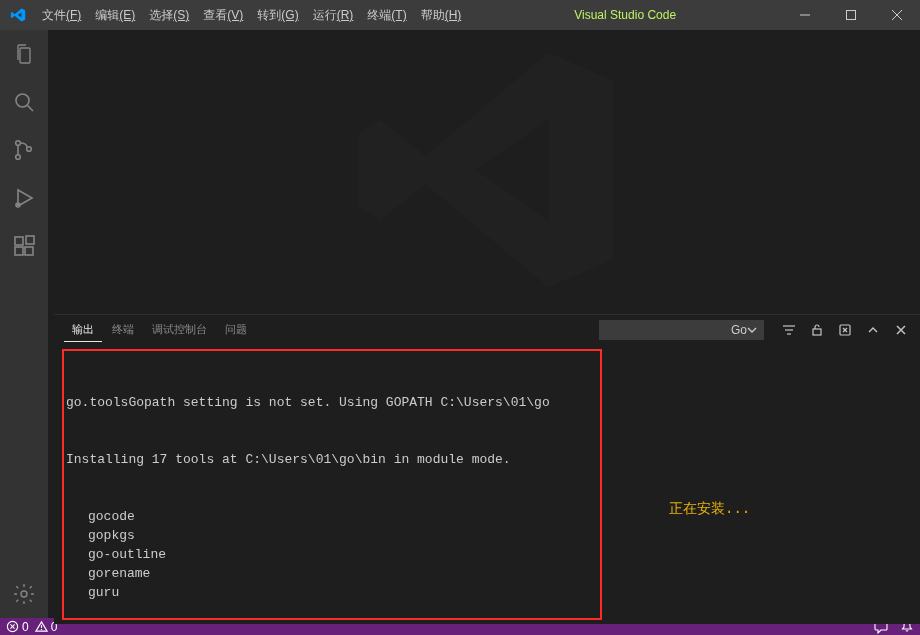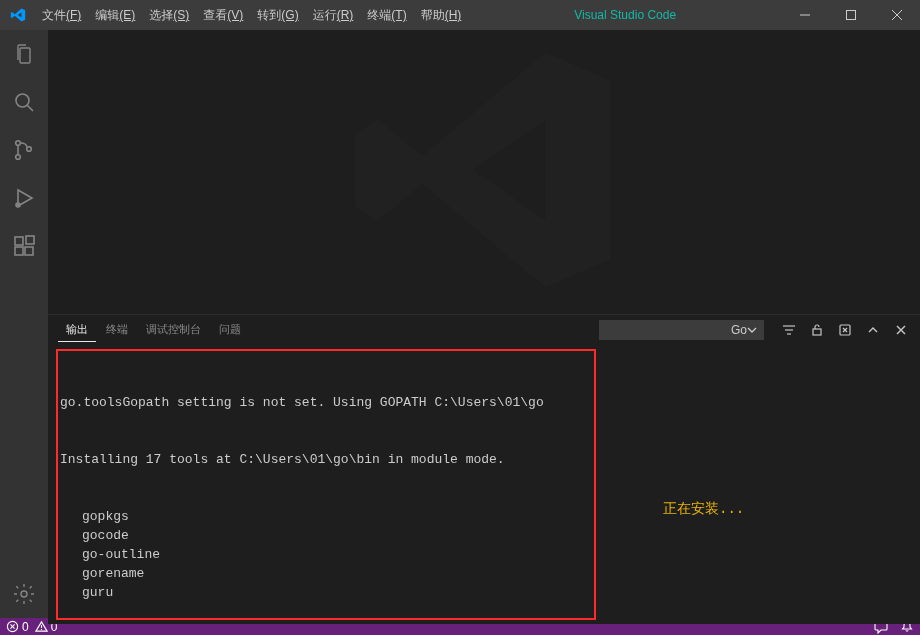--- a/index.html
+++ b/index.html
@@ -3,29 +3,29 @@
 <meta charset="utf-8">
 <style>
 * { box-sizing: border-box; margin: 0; padding: 0; }
 html, body { width: 920px; height: 635px; overflow: hidden; font-family: "Segoe UI", "Microsoft YaHei", sans-serif; background: #1e1e1e; }
 .titlebar { height: 30px; background: #3c3c3c; display: flex; align-items: center; color: #cccccc; font-size: 12px; }
 .titlebar .logo { width: 35px; display: flex; align-items: center; justify-content: center; }
 .titlebar .logo svg { width: 16px; height: 16px; }
 .titlebar .menu { display: flex; }
 .titlebar .menu-item { padding: 0 7px; height: 30px; display: flex; align-items: center; cursor: default; }
 .titlebar .menu-item span.hotkey { text-decoration: underline; }
-.titlebar .title { flex: 1; text-align: center; color: #14b8a6; }
+.titlebar .title { flex: 1; text-align: center; color: #bef264; }
 .titlebar .win-controls { display: flex; }
 .titlebar .win-btn { width: 46px; height: 30px; display: flex; align-items: center; justify-content: center; color: #cccccc; }
 .body-row { display: flex; height: 588px; }
 .activitybar { width: 48px; background: #333333; display: flex; flex-direction: column; }
 .activitybar .top { flex: 1; display: flex; flex-direction: column; }
 .activitybar .act-item { width: 48px; height: 48px; display: flex; align-items: center; justify-content: center; color: #858585; }
 .activitybar .act-item svg { width: 24px; height: 24px; }
-.editor-area { flex: 1; display: flex; flex-direction: column; background: #1e1e1e; position: relative; }
+.editor-area { flex: 1; display: flex; flex-direction: column; background: #1e1e1e; position: relative; padding-left: 6px; }
 .editor-main { flex: 1; position: relative; background: #1e1e1e; display:flex; align-items:center; justify-content:center; }
 .vscode-watermark svg { width: 280px; height: 280px; opacity: 0.6; }
 .panel { height: 310px; border-top: 1px solid #2d2d2d; display: flex; flex-direction: column; background: #1e1e1e; }
 .panel-header { height: 30px; display: flex; align-items: center; padding: 0 10px; font-size: 11px; color: #8a8a8a; }
 .panel-tabs { display: flex; gap: 2px; }
 .panel-tab { padding: 4px 8px; cursor: default; }
 .panel-tab.active { color: #e7e7e7; border-bottom: 1px solid #e7e7e7; }
 .panel-spacer { flex: 1; }
 .panel-select { width: 165px; height: 20px; background: #3c3c3c; color: #cccccc; border: 1px solid #3c3c3c; font-size: 12px; padding: 0 6px; display:flex; align-items:center; justify-content:flex-end; }
 .panel-actions { display: flex; gap: 10px; margin-left: 16px; color: #c5c5c5; }
@@ -209,21 +209,21 @@
               </svg>
             </div>
         </div>
       </div>
 
       <div class="panel-body">
         <div class="output-box">
           <div class="output-text">
             <div>go.toolsGopath setting is not set. Using GOPATH C:\Users\01\go</div>
             <div>Installing 17 tools at C:\Users\01\go\bin in module mode.</div>
-            <div id="tool-lines"><div class="output-tool-line">gopkgs</div><div class="output-tool-line">gocode</div><div class="output-tool-line">go-outline</div><div class="output-tool-line">gorename</div><div class="output-tool-line">guru</div></div>
+            <div id="tool-lines"><div class="output-tool-line">gocode</div><div class="output-tool-line">gopkgs</div><div class="output-tool-line">go-outline</div><div class="output-tool-line">gorename</div><div class="output-tool-line">guru</div></div>
           </div>
         </div>
         <div class="annotation">正在安装...</div>
       </div>
     </div>
   </div>
 </div>
 
 <div class="statusbar">
   <div class="left">

